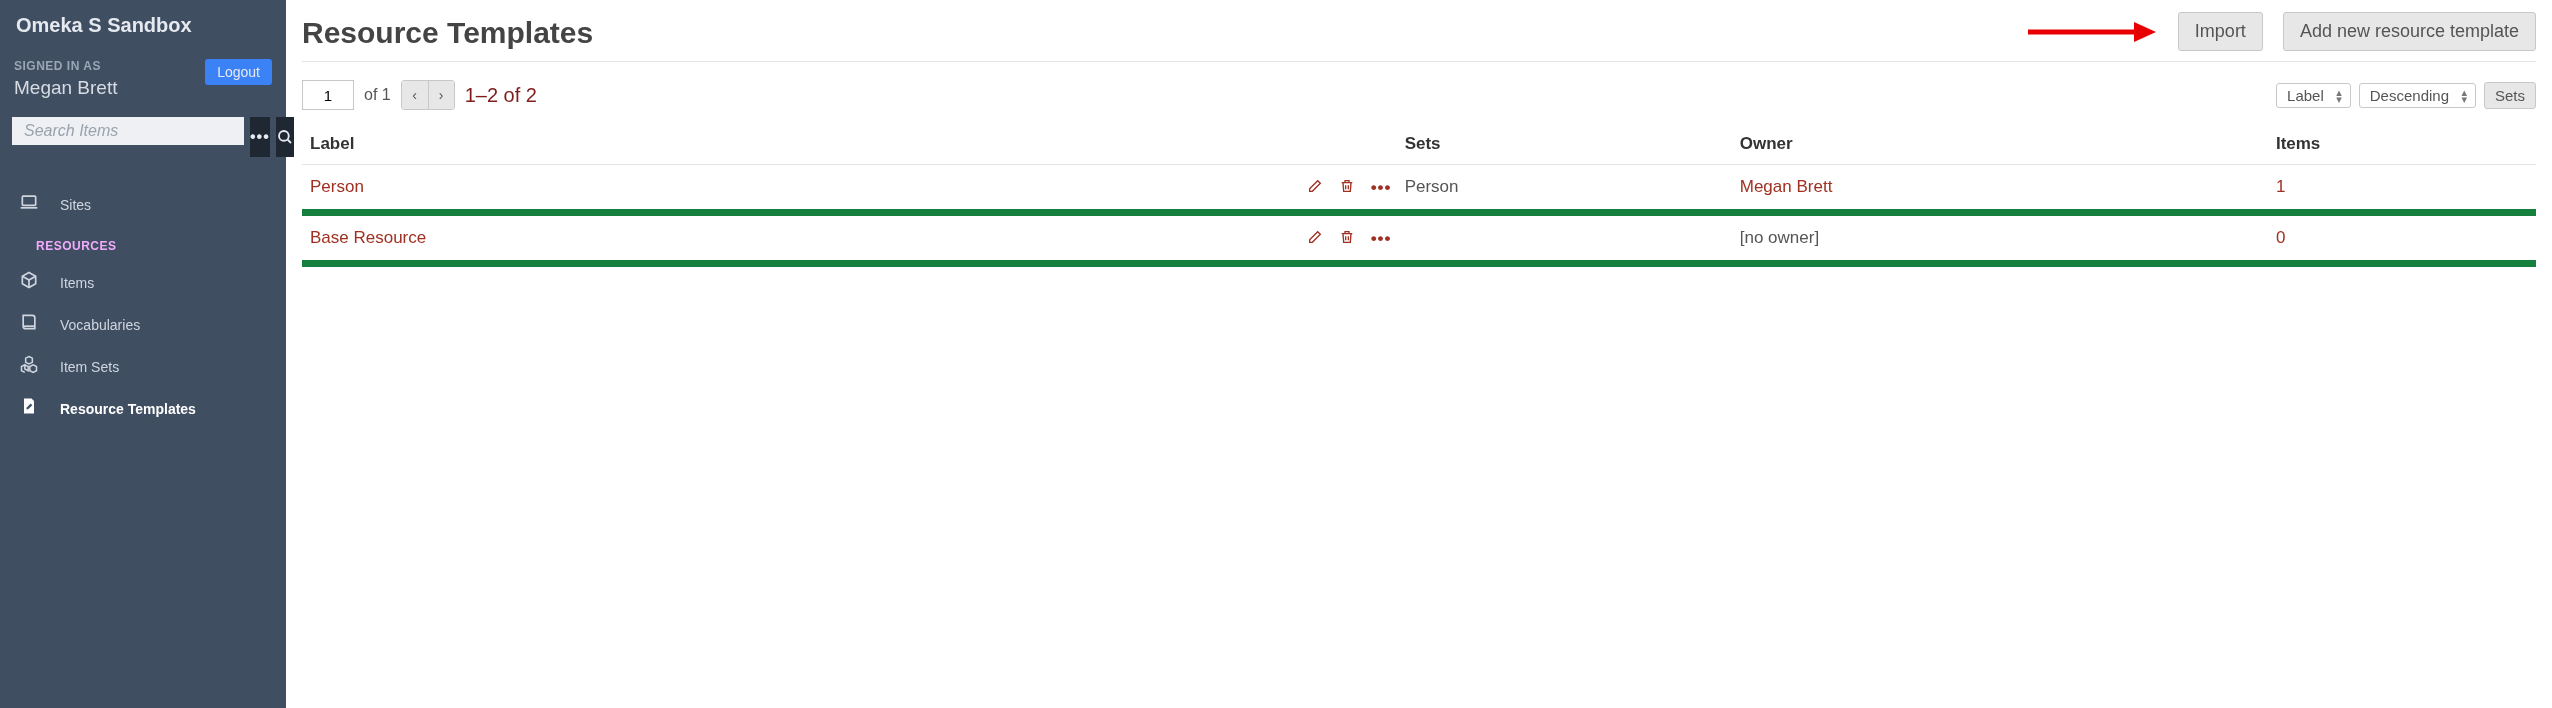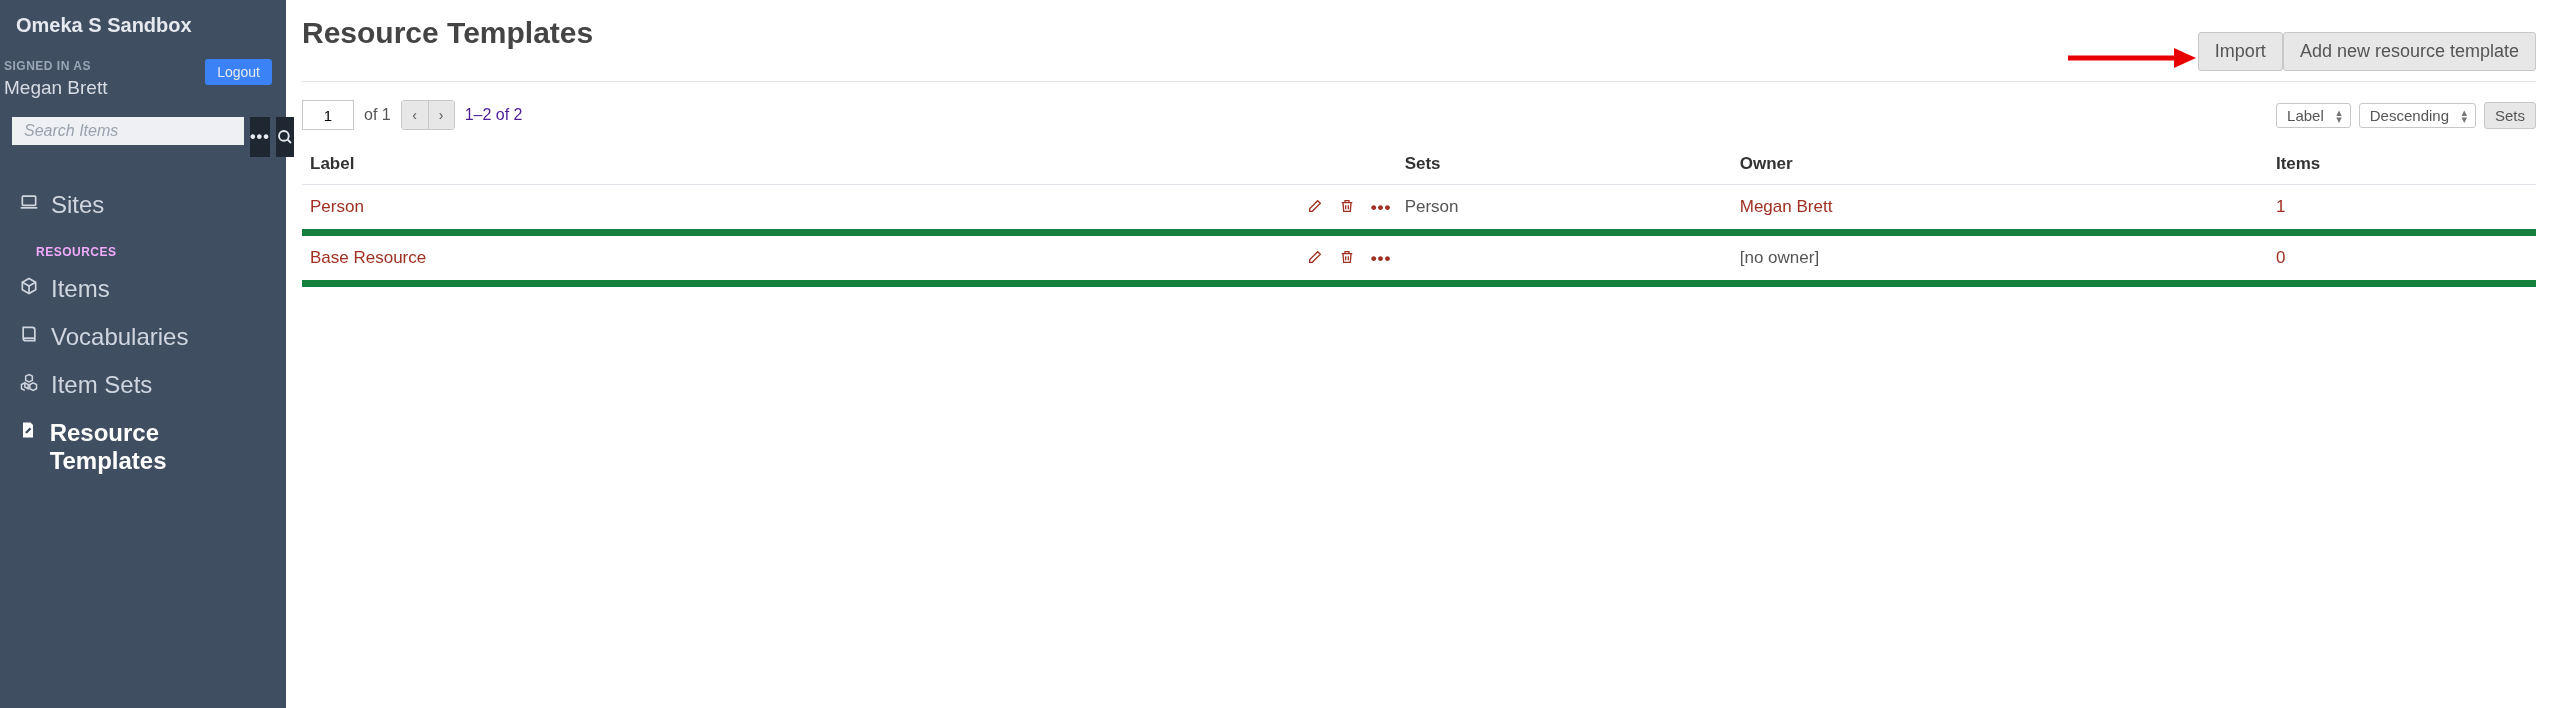--- a/index.html
+++ b/index.html
@@ -21,21 +21,21 @@
     flex-direction: column;
     min-height: 100vh;
   }
   .brand {
     padding: 14px 16px 12px 16px;
     color: #e6eaf0;
     font-size: 20px;
     font-weight: 600;
   }
   .signed-block {
-    padding: 10px 14px 18px 4px;
+    padding: 10px 14px 18px 14px;
     display: flex;
     align-items: flex-start;
     justify-content: space-between;
     gap: 10px;
   }
   .signed-text-col { display: flex; flex-direction: column; gap: 4px; }
   .signed-caption {
     font-size: 12px;
     letter-spacing: .5px;
     font-weight: 700;
@@ -85,24 +85,24 @@
   }
   .nav-heading {
     font-size: 12px;
     letter-spacing: .5px;
     font-weight: 700;
     color: #f0abfc;
     padding: 10px 18px 6px 36px;
   }
   .nav-item {
     display: flex;
-    align-items: flex-start;
-    gap: 11px;
+    align-items: flex-end;
+    gap: 20px;
     padding: 10px 18px;
-    font-size: 24px;
+    font-size: 14px;
     color: #cfd6df;
     cursor: pointer;
   }
   .nav-item.active { color: #ffffff; font-weight: 600; }
   .nav-icon {
     width: 22px;
     height: 22px;
     display: inline-flex;
     align-items: center;
     justify-content: center;
@@ -124,24 +124,23 @@
     margin-bottom: 12px;
   }
   .page-title {
     font-size: 30px;
     font-weight: 700;
     color: #444;
     padding-top: 4px;
   }
   .header-actions {
     display: flex;
-    align-items: flex-end;
-    gap: 0;
+    align-items: center;
+    gap: 20px;
     position: relative;
-    margin-top: 20px;
   }
   .btn {
     background: #e7e7e7;
     border: 1px solid #c8c8c8;
     color: #555;
     border-radius: 3px;
     padding: 8px 16px;
     font-size: 18px;
     cursor: pointer;
   }
@@ -177,21 +176,21 @@
     width: 26px;
     height: 28px;
     background: #e7e7e7;
     border: none;
     color: #555;
     font-size: 14px;
     cursor: pointer;
     display:flex;align-items:center;justify-content:center;
   }
   .pager button + button { border-left: 1px solid #c8c8c8; }
-  .range-text { font-size: 16px; color: #4c1d95; }
+  .range-text { font-size: 20px; color: #7f1d1d; }
   .select-wrap {
     position: relative;
     display: inline-flex;
     align-items: center;
     border: 1px solid #c8c8c8;
     border-radius: 3px;
     background: #fff;
     padding: 3px 26px 3px 10px;
     font-size: 15px;
     color: #555;

